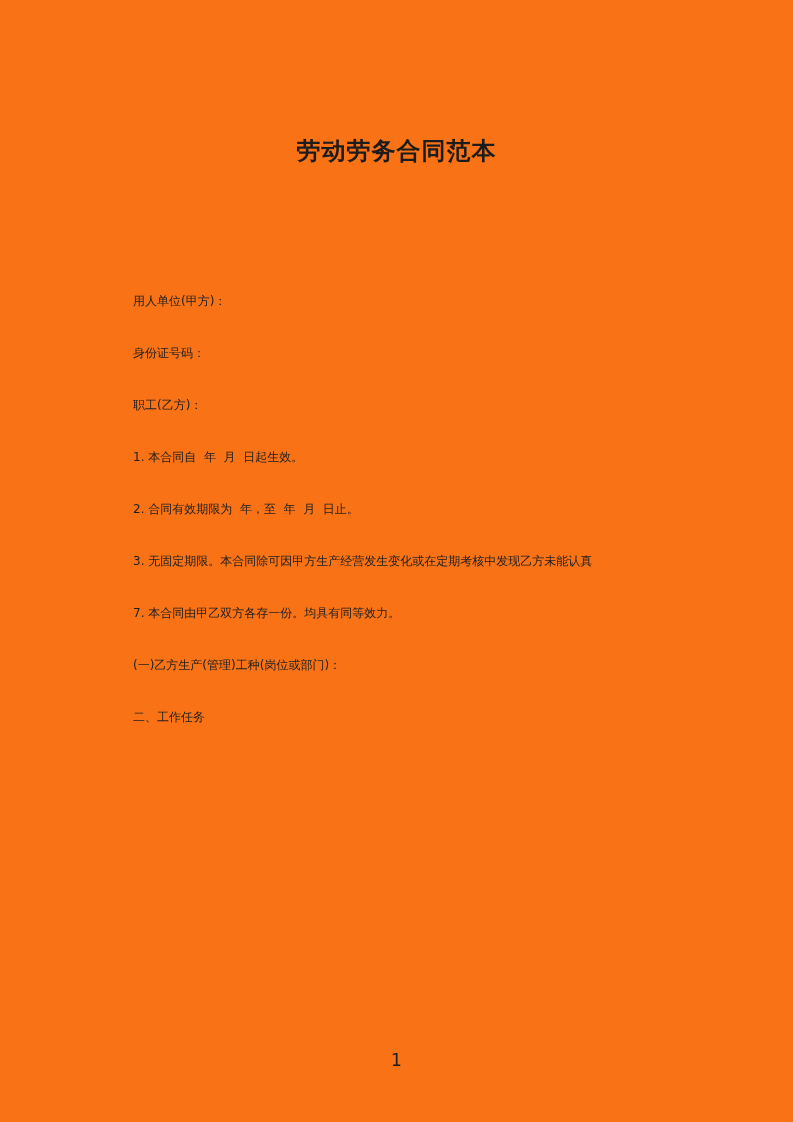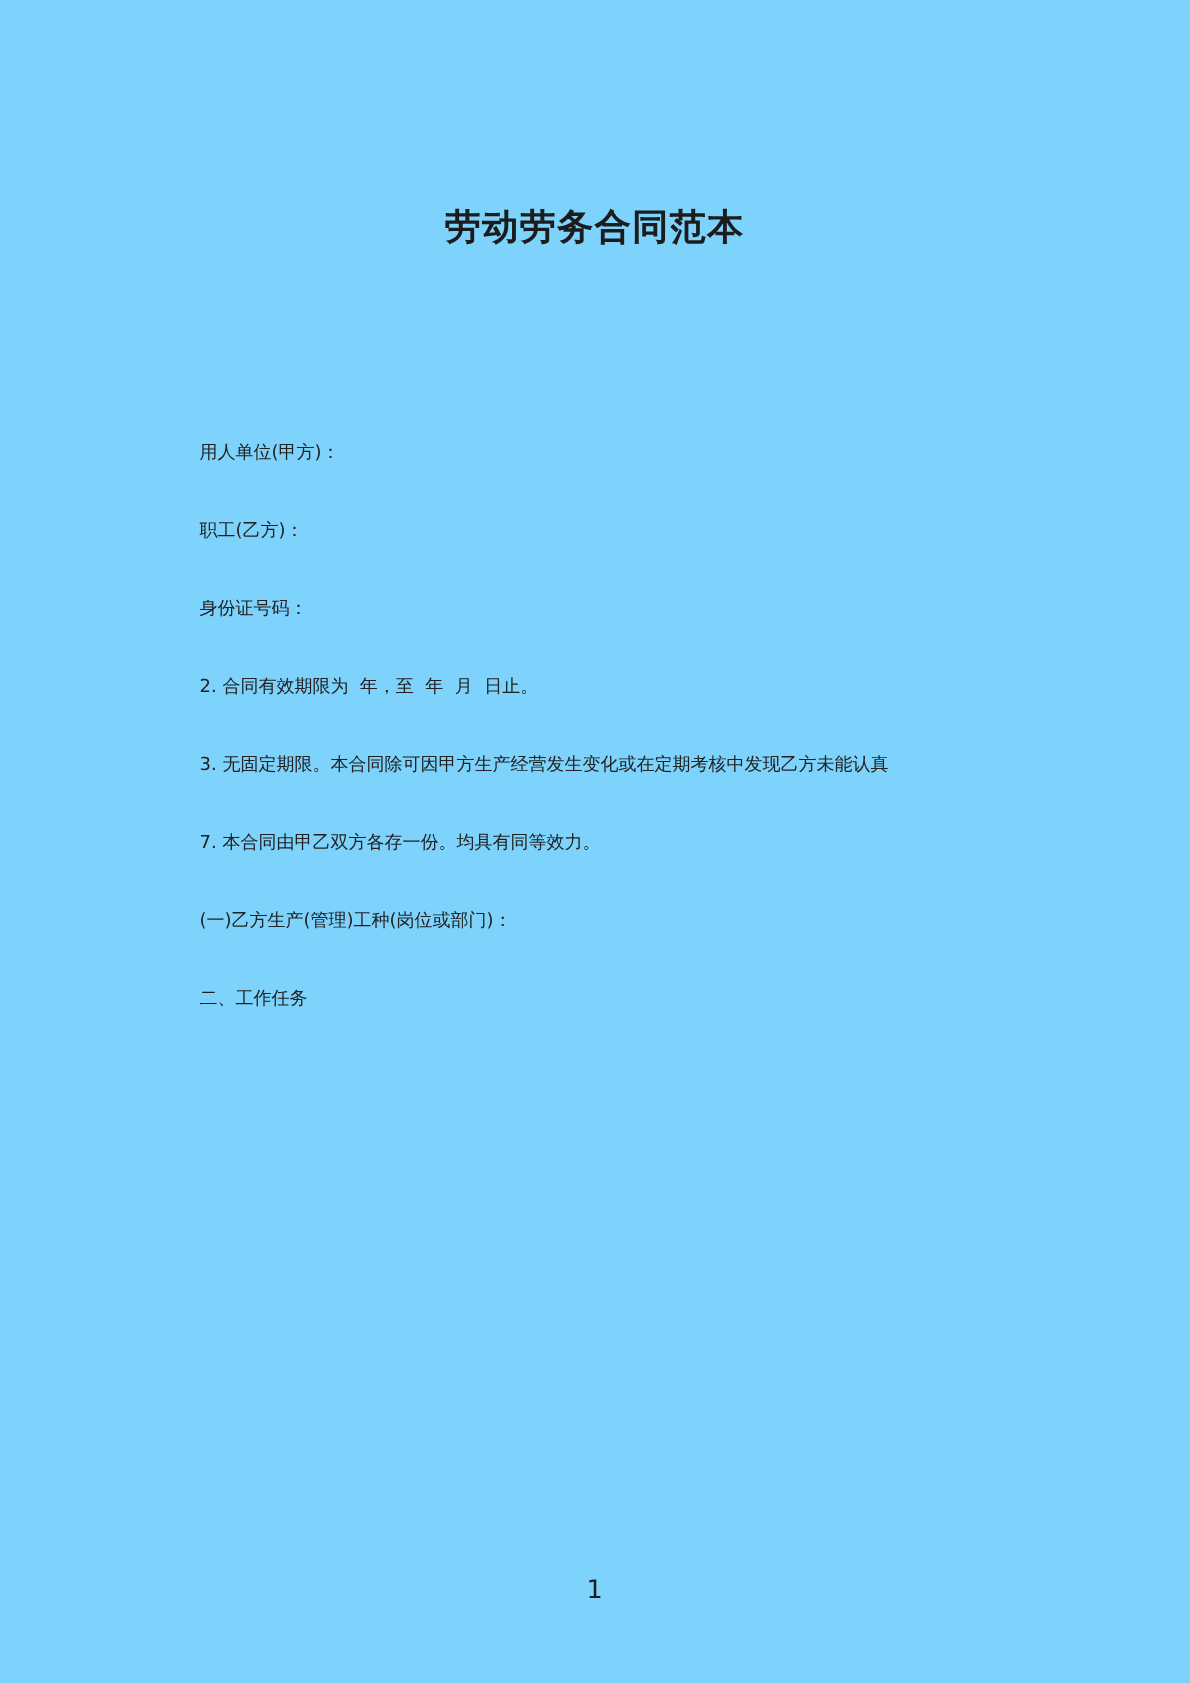--- a/index.html
+++ b/index.html
@@ -7,21 +7,21 @@
   html, body {
     background: #ffffff;
     font-family: "DejaVu Sans", "Liberation Sans", sans-serif;
   }
 
   .page {
     position: relative;
     width: 793px;
     height: 1122px;
     margin: 0 auto;
-    background: #7dd3fc;
+    background: #f97316;
     color: #212121;
     overflow: hidden;
   }
 
   .content {
     padding: 0 73px;
   }
 
   .doc-title {
     padding-top: 135px;
@@ -56,22 +56,23 @@
   }
 </style>
 </head>
 <body>
 
 <div class="page">
   <div class="content">
     <h1 class="doc-title">劳动劳务合同范本</h1>
     <div id="paragraphs">
         <p class="doc-paragraph">用人单位(甲方)：</p>
+        <p class="doc-paragraph">身份证号码：</p>
         <p class="doc-paragraph">职工(乙方)：</p>
-        <p class="doc-paragraph">身份证号码：</p>
+        <p class="doc-paragraph">1. 本合同自  年  月  日起生效。</p>
         <p class="doc-paragraph">2. 合同有效期限为  年，至  年  月  日止。</p>
         <p class="doc-paragraph">3. 无固定期限。本合同除可因甲方生产经营发生变化或在定期考核中发现乙方未能认真</p>
         <p class="doc-paragraph">7. 本合同由甲乙双方各存一份。均具有同等效力。</p>
         <p class="doc-paragraph">(一)乙方生产(管理)工种(岗位或部门)：</p>
         <p class="doc-paragraph">二、工作任务</p>
       </div>
   </div>
   <div class="page-number">1</div>
 </div>
 

